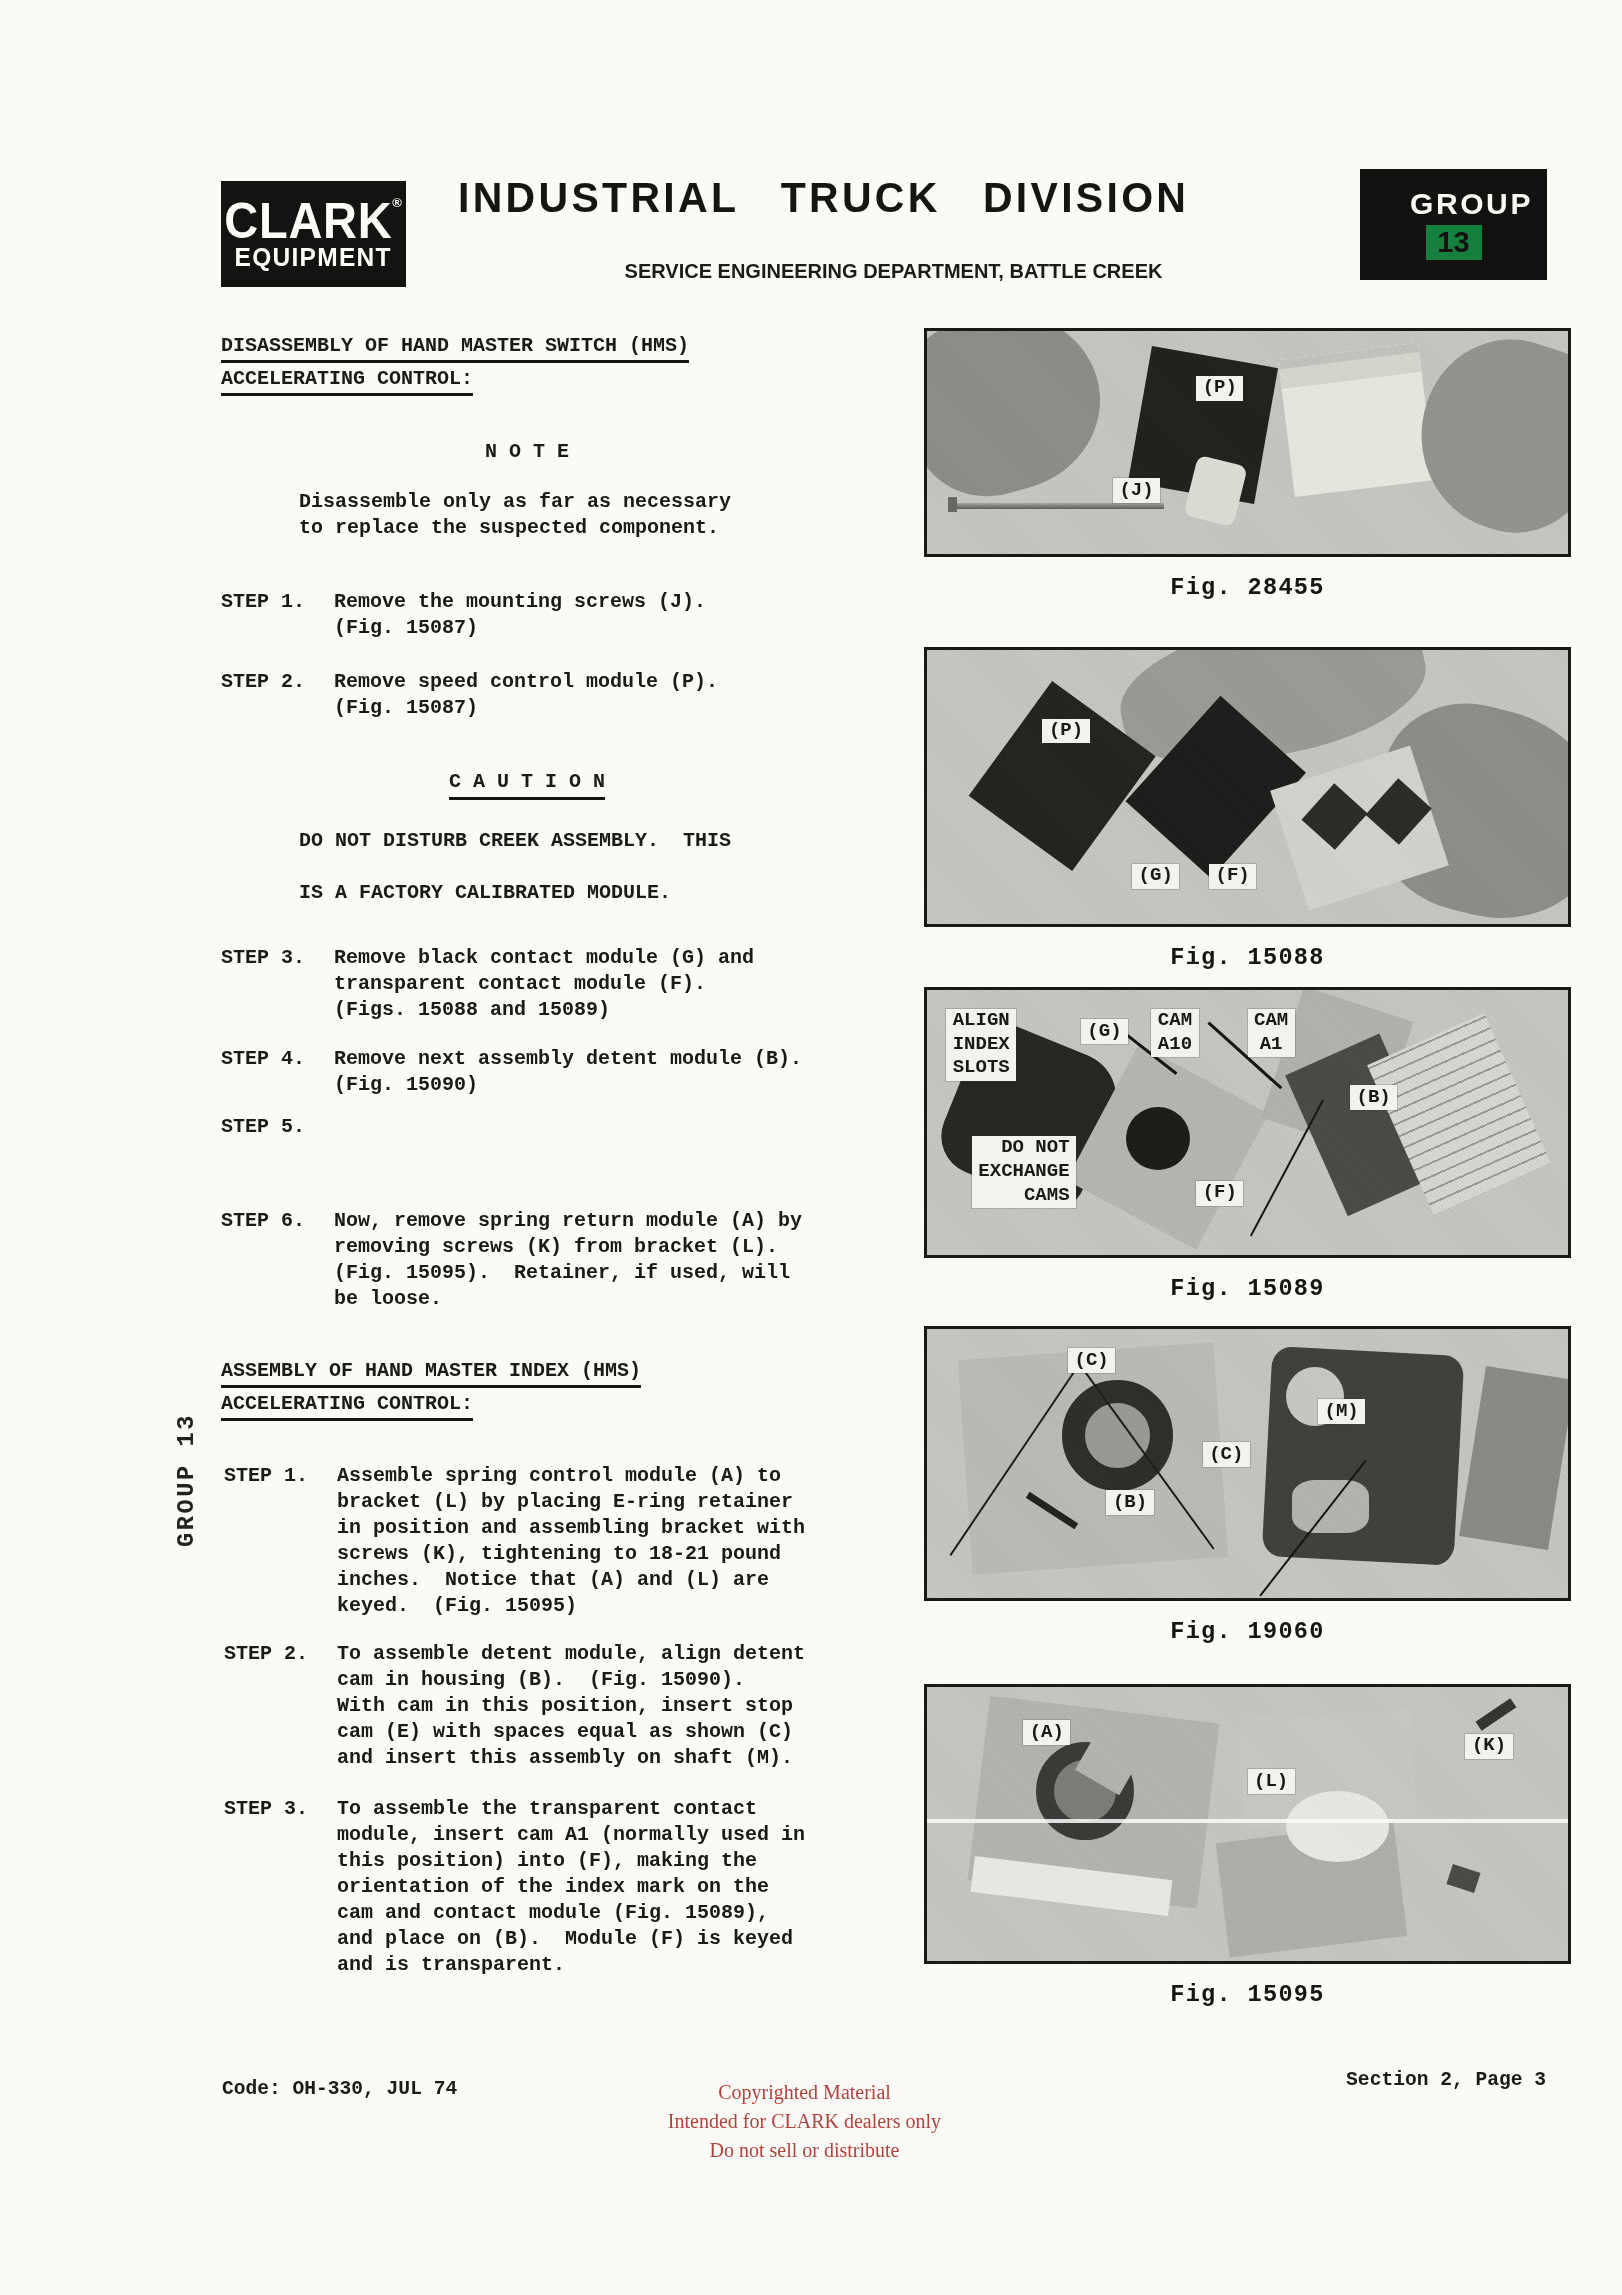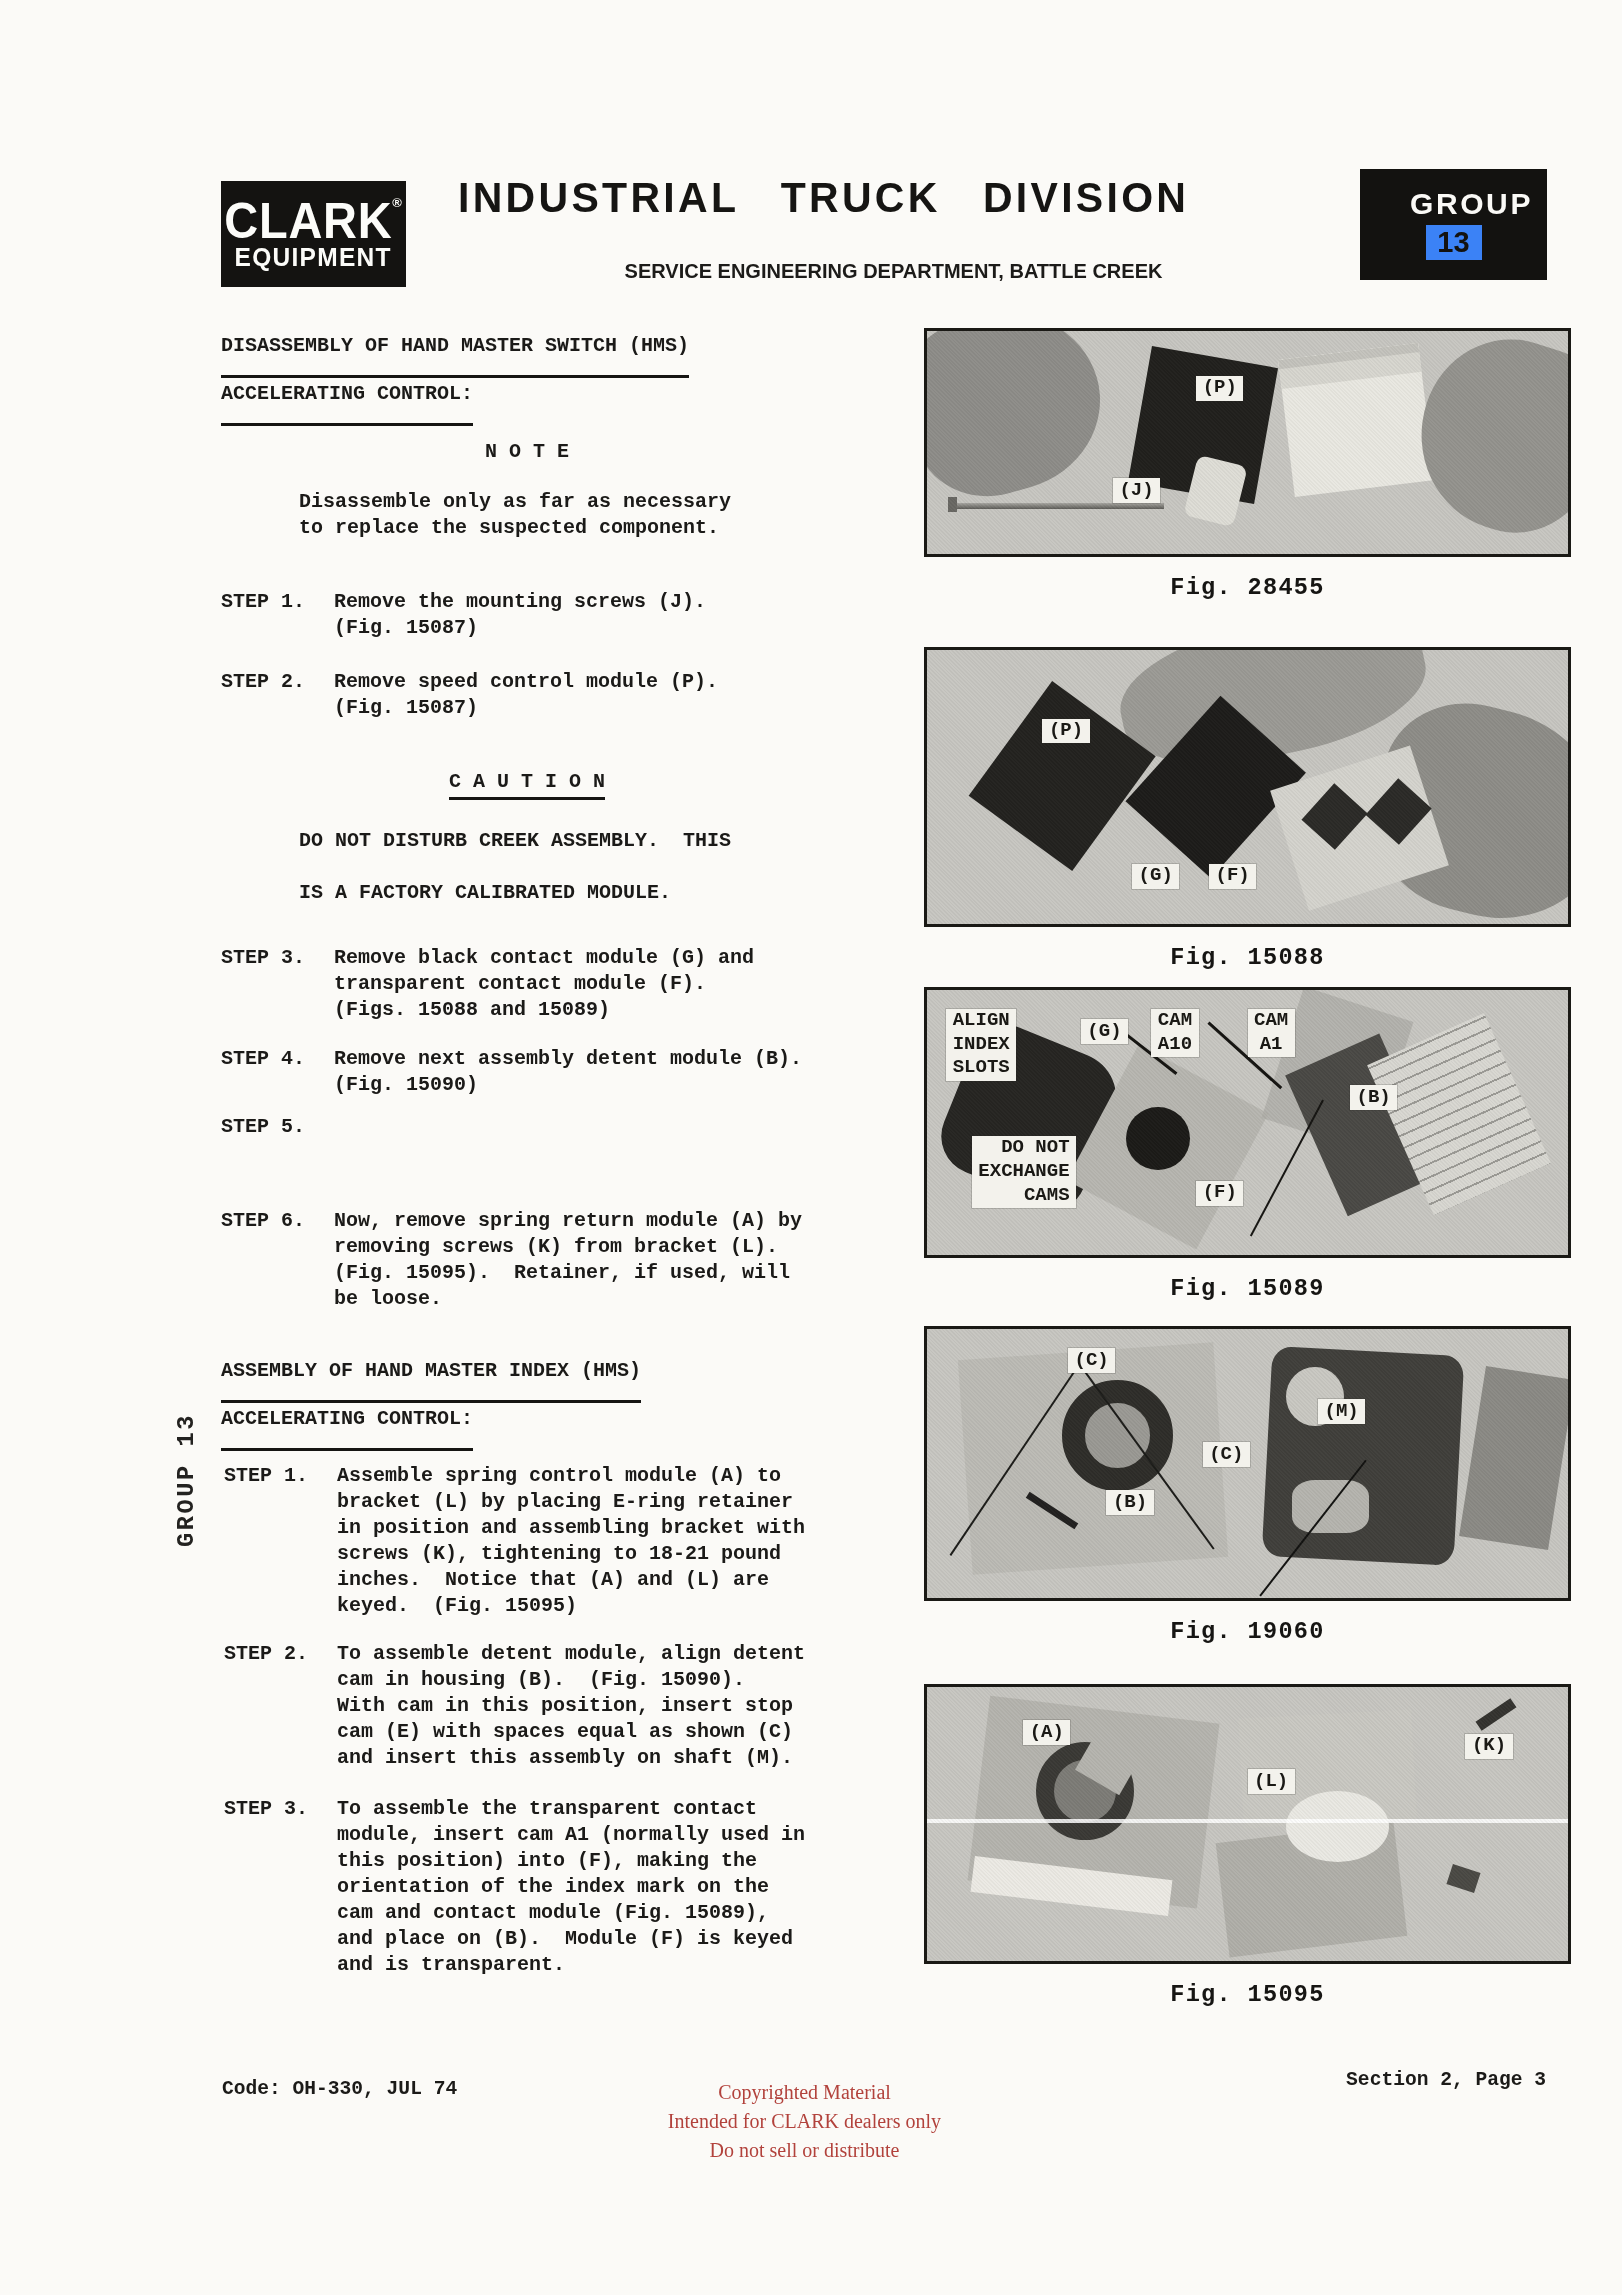--- a/index.html
+++ b/index.html
@@ -20,25 +20,25 @@
   .title{position:absolute;left:458px;top:175px;width:864px;
         font-family:"Liberation Sans",sans-serif;font-weight:bold;font-size:41px;
         letter-spacing:3.3px;word-spacing:27.5px;color:#161513;transform:scaleY(1.03);white-space:nowrap;}
   .subtitle{position:absolute;left:609px;top:260px;width:569px;text-align:center;
         font-family:"Liberation Sans",sans-serif;font-weight:bold;font-size:20px;
         letter-spacing:0px;color:#1c1b19;white-space:nowrap;}
   .badge{position:absolute;left:1360px;top:169px;width:187px;height:111px;background:#131210;
         display:flex;flex-direction:column;align-items:center;justify-content:center;gap:5.2px;}
   .badge-group{color:#faf9f6;font-family:"Liberation Sans",sans-serif;font-weight:bold;
         font-size:30px;letter-spacing:2.6px;line-height:30px;margin-left:36px;}
-  .badge-num-box{background:#3b82f6;width:56px;height:35px;display:flex;align-items:center;justify-content:center;}
+  .badge-num-box{background:#15803d;width:56px;height:35px;display:flex;align-items:center;justify-content:center;}
   .badge-num-box span{color:#131210;font-family:"Liberation Sans",sans-serif;font-weight:bold;font-size:29px;}
   .sec-heading{position:absolute;left:221px;}
   .sec-heading .hline{display:block;margin-bottom:5.2px;}
-  .sec-heading .hline span{display:inline-block;border-bottom:3.3px solid #161513;padding-bottom:18px;
+  .sec-heading .hline span{display:inline-block;border-bottom:3.3px solid #161513;padding-bottom:3px;
         font-weight:bold;font-size:20px;line-height:22px;white-space:pre;}
   .center-title{position:absolute;left:221px;width:612px;text-align:center;font-weight:bold;font-size:20px;}
   .center-title span{display:inline-block;}
   .center-title.underlined span{border-bottom:3.3px solid #161513;padding-bottom:3.9px;}
   .plain-lines{position:absolute;white-space:pre;font-weight:bold;font-size:20px;line-height:26px;}
   .caution-lines{line-height:52px;}
   .step{position:absolute;left:221px;width:694px;}
   .step-label{position:absolute;left:0;top:0;font-weight:bold;font-size:20px;line-height:26px;white-space:pre;}
   .step-lines{margin-left:113px;white-space:pre;font-weight:bold;font-size:20px;line-height:26px;}
   .vertical-group{position:absolute;left:186px;top:1480px;transform:translate(-50%,-50%) rotate(-90deg);

